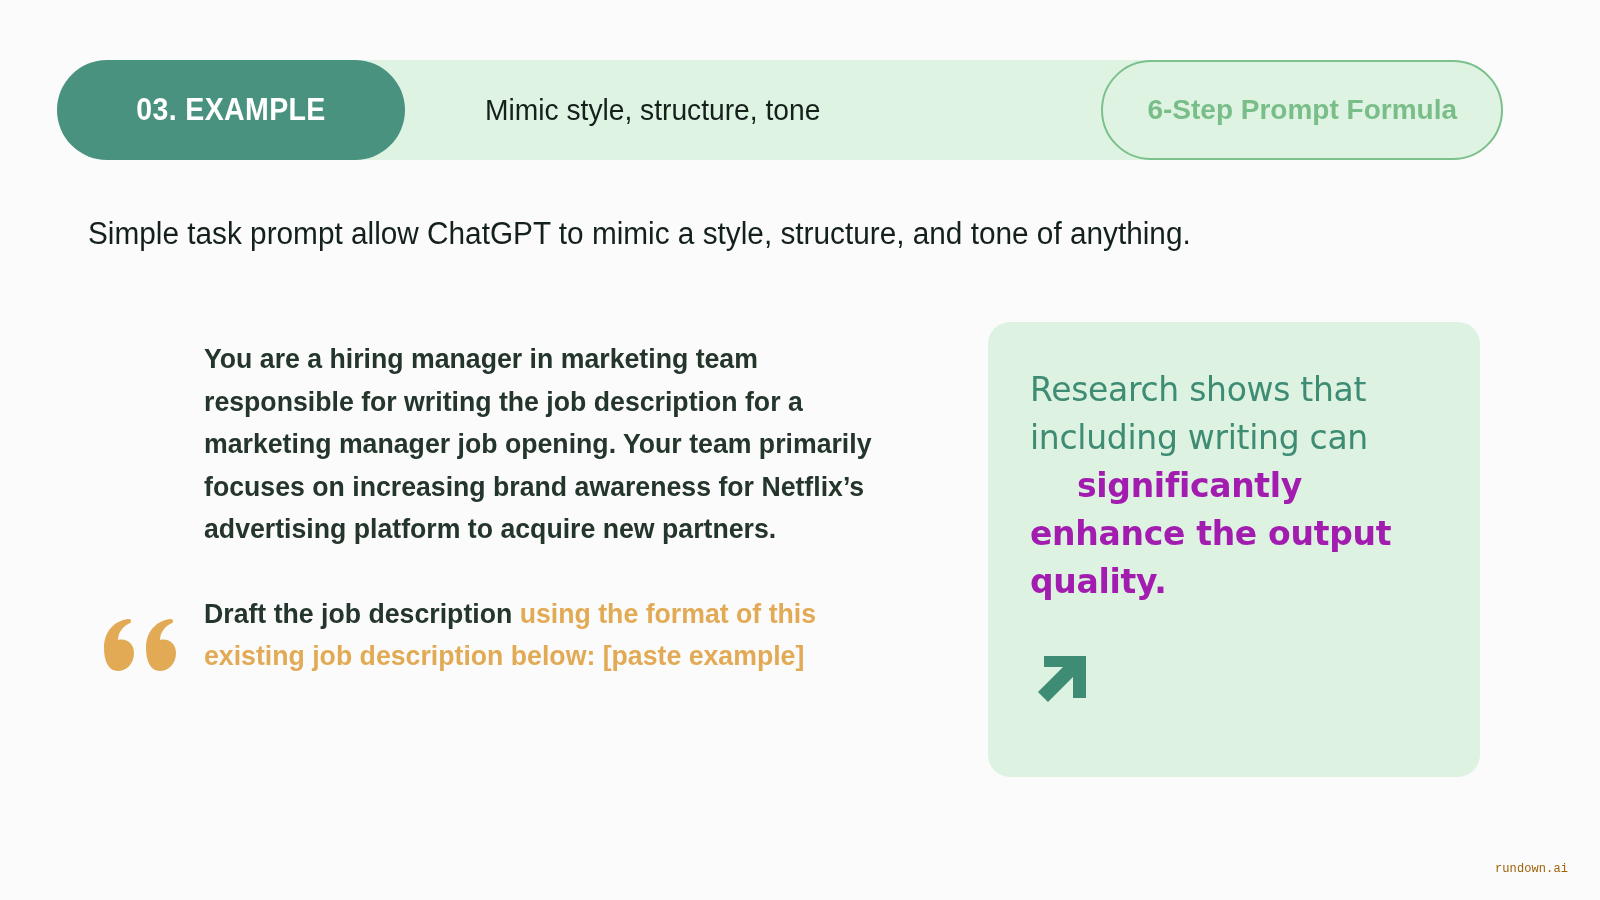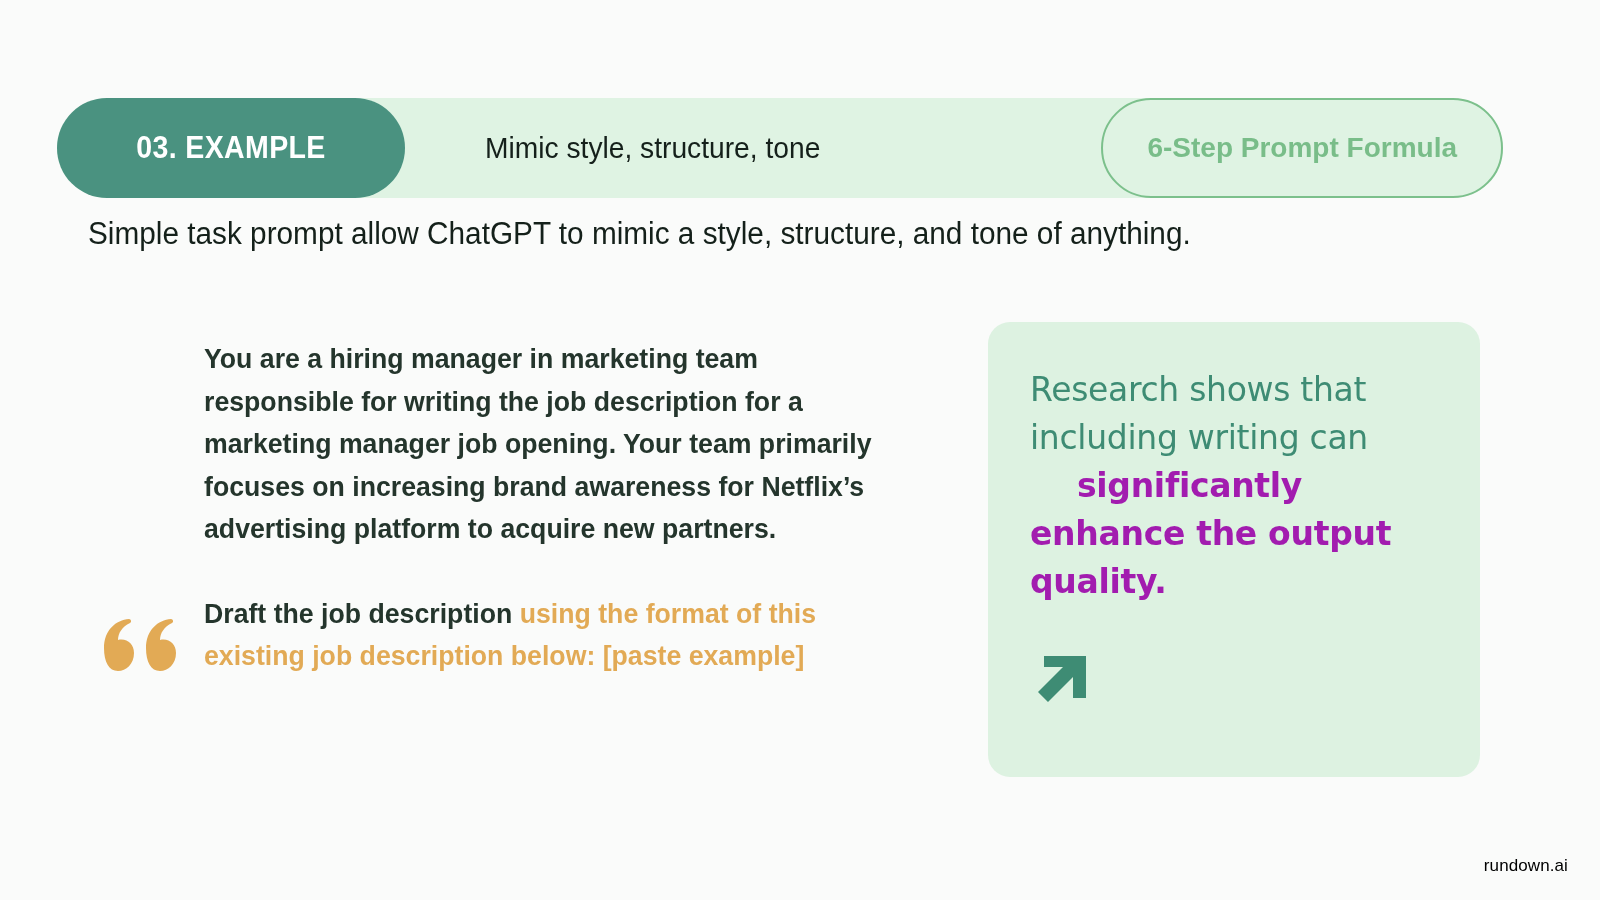--- a/index.html
+++ b/index.html
@@ -19,21 +19,20 @@
   .banner {
     position: absolute;
     left: 57px;
     top: 60px;
     width: 1446px;
     height: 100px;
     background: #dff3e3;
     border-radius: 50px;
     display: flex;
     align-items: center;
-    margin-top: 38px;
   }
   .step-pill {
     flex: 0 0 auto;
     height: 100px;
     min-width: 348px;
     background: #4a9280;
     border-radius: 50px;
     display: flex;
     align-items: center;
     justify-content: center;
@@ -155,23 +154,23 @@
     margin-top: 42px;
     width: 62px;
     height: 62px;
   }
 
   
   .watermark {
     position: absolute;
     right: 32px;
     bottom: 24px;
-    font-size: 17px;
-    color: #000000;
-    font-family: Liberation Sans, sans-serif;
+    font-size: 12px;
+    color: #a16207;
+    font-family: Liberation Mono, monospace;
     letter-spacing: 0.1px;
   }
 </style>
 </head>
 <body>
 
 <div class="banner">
   <div class="step-pill">
     <span class="step-pill-label">03. EXAMPLE</span>
   </div>

